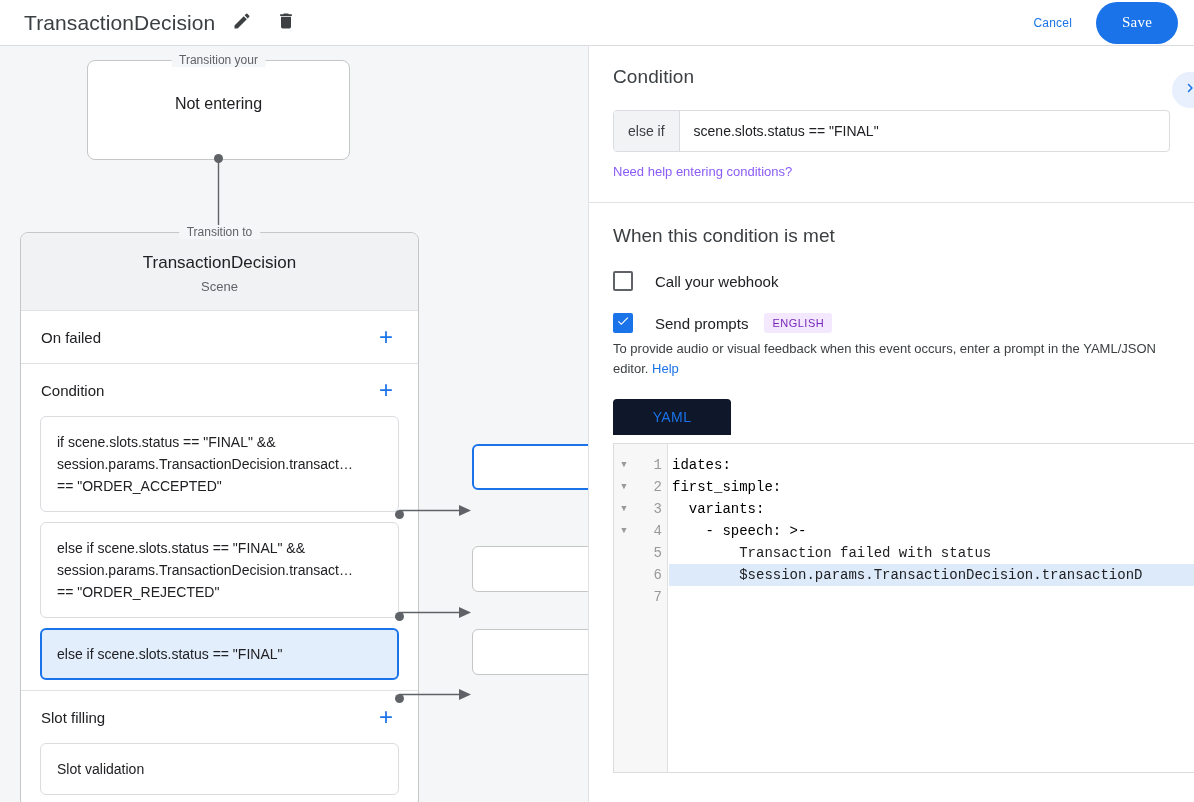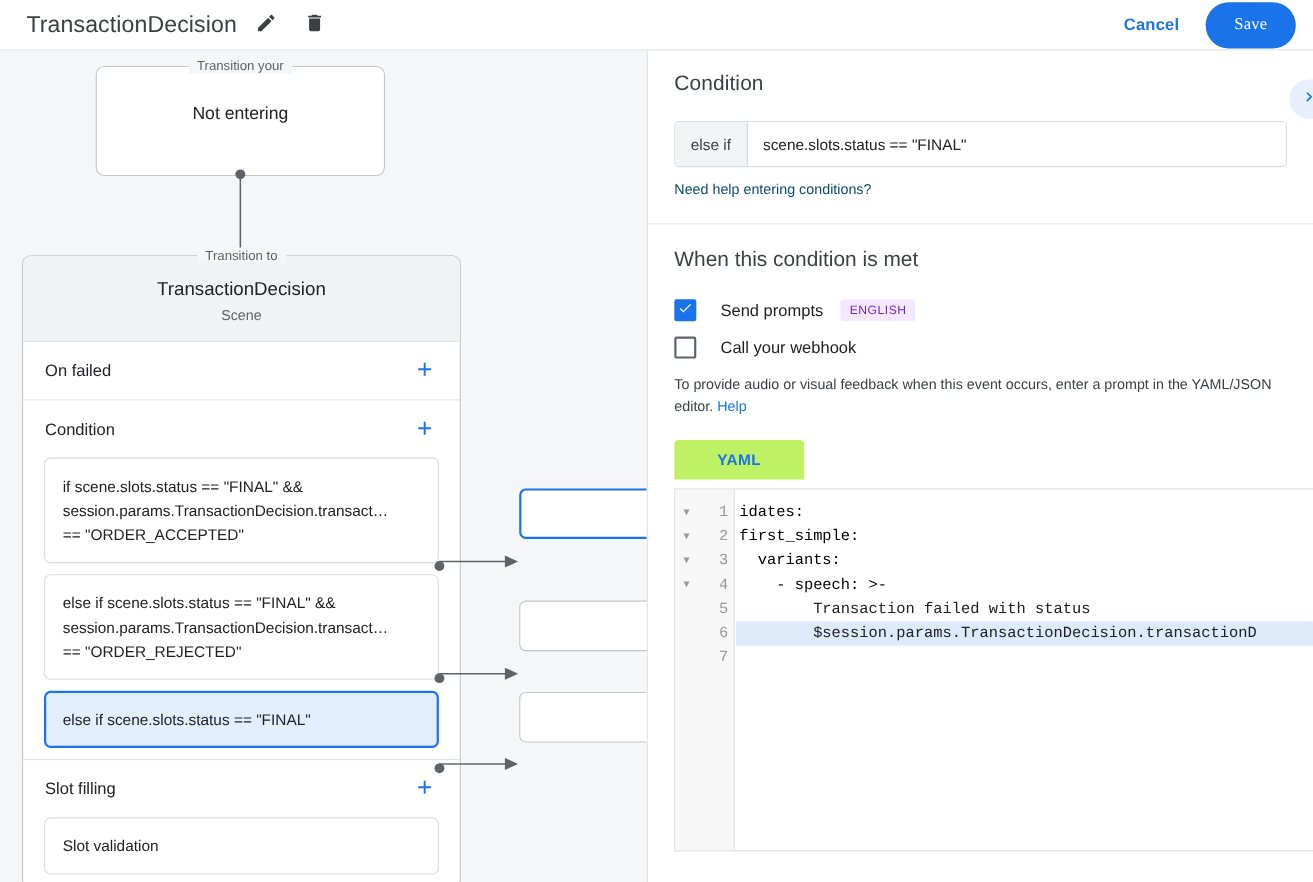--- a/index.html
+++ b/index.html
@@ -25,21 +25,21 @@
     font-size: 21px; color: #3c4043; letter-spacing: .1px;
     margin-left: 8px; white-space: nowrap;
   }
   .icon-btn {
     width: 34px; height: 34px; margin-left: 10px;
     display: flex; align-items: center; justify-content: center;
     border-radius: 50%; cursor: pointer; background: transparent; border: 0;
   }
   .topbar-spacer { flex: 1 1 auto; }
   .btn-text {
-    color: #1a73e8; font-size: 15px; font-weight: 700;
+    color: #1a73e8; font-size: 12px; font-weight: 400;
     background: transparent; border: 0; cursor: pointer;
     padding: 9px 14px; border-radius: 4px; letter-spacing: .2px;
   }
   .btn-primary {
     background: #1a73e8; color: #fff; border: 0; cursor: pointer;
     font-size: 15px; font-weight: 500; letter-spacing: .2px;
     padding: 0 26px; height: 42px; border-radius: 21px;
     margin-left: 10px;
     font-family: Liberation Serif, serif;
   }
@@ -167,21 +167,21 @@
     display: flex; align-items: center; padding: 0 14px;
     font-size: 14px; color: #3c4043; white-space: nowrap;
   }
   .cond-input {
     flex: 1 1 auto; border: 0; outline: 0; padding: 0 14px;
     font-size: 14px; color: #202124; font-family: "Liberation Sans", sans-serif;
     background: transparent;
   }
   .help-link {
     display: inline-block; margin-top: 12px;
-    color: #0c4a6e; font-size: 13px; cursor: pointer; text-decoration: none;
+    color: #8b5cf6; font-size: 13px; cursor: pointer; text-decoration: none;
   }
 
   .panel-sec-2 { padding: 22px 24px 0 24px; }
   .panel-h2 { font-size: 19px; color: #3c4043; font-weight: 400; margin: 0 0 24px 0; }
 
   .check-row { display: flex; align-items: center; margin-bottom: 22px; }
   .cbox {
     width: 20px; height: 20px; border: 2px solid #5f6368; border-radius: 2px;
     background: #fff; cursor: pointer; flex: 0 0 auto;
   }
@@ -201,21 +201,21 @@
     font-size: 13px; color: #3c4043; line-height: 20px; margin: -8px 0 0 0;
   }
   .desc a { color: #1a73e8; text-decoration: none; cursor: pointer; }
 
   .tabs { display: flex; margin-top: 20px; }
   .tab {
     width: 118px; height: 36px; display: flex; align-items: center; justify-content: center;
     font-size: 14px; color: #5f6368; cursor: pointer; letter-spacing: .4px;
     border-radius: 4px 4px 0 0;
   }
-  .tab.active { background: #bef264; color: #1a73e8; font-weight: 700; }
+  .tab.active { background: #0f172a; color: #1a73e8; font-weight: 400; }
 
   
   .editor {
     position: relative; margin-top: 8px;
     height: 330px; border: 1px solid #dadce0; border-right: 0;
     background: #ffffff; overflow: hidden;
     width: 584px;
   }
   .fold-col {
     position: absolute; left: 0; top: 0; width: 20px; height: 100%;
@@ -372,35 +372,35 @@
         <div class="cond-prefix">else if</div>
         <input class="cond-input" type="text" value="scene.slots.status == &quot;FINAL&quot;" style="">
       </div>
 
       <a class="help-link">Need help entering conditions?</a>
     </div>
 
     <div class="panel-sec-2">
       <h2 class="panel-h2">When this condition is met</h2>
 
+      <div class="check-row">
+        <div class="cbox"></div>
+        <span class="check-label">Call your webhook</span>
+      </div>
+
       <div class="check-row" style="margin-bottom:14px;">
         <div class="cbox checked">
           <span>
             <svg width="14" height="14" viewBox="0 0 24 24" fill="#ffffff" aria-hidden="true">
               <path d="M9 16.17 4.83 12l-1.42 1.41L9 19 21 7l-1.41-1.41z"></path>
             </svg>
           </span>
         </div>
         <span class="check-label">Send prompts</span>
         <span class="badge">ENGLISH</span>
-      </div>
-
-      <div class="check-row">
-        <div class="cbox"></div>
-        <span class="check-label">Call your webhook</span>
       </div>
 
       <p class="desc"><span>To provide audio or visual feedback when this event occurs, enter a prompt in the YAML/JSON editor. </span><a>Help</a></p>
 
       <div class="tabs">
         <div class="tab active">YAML</div>
       </div>
 
       <div class="editor">
         <div class="fold-col">

